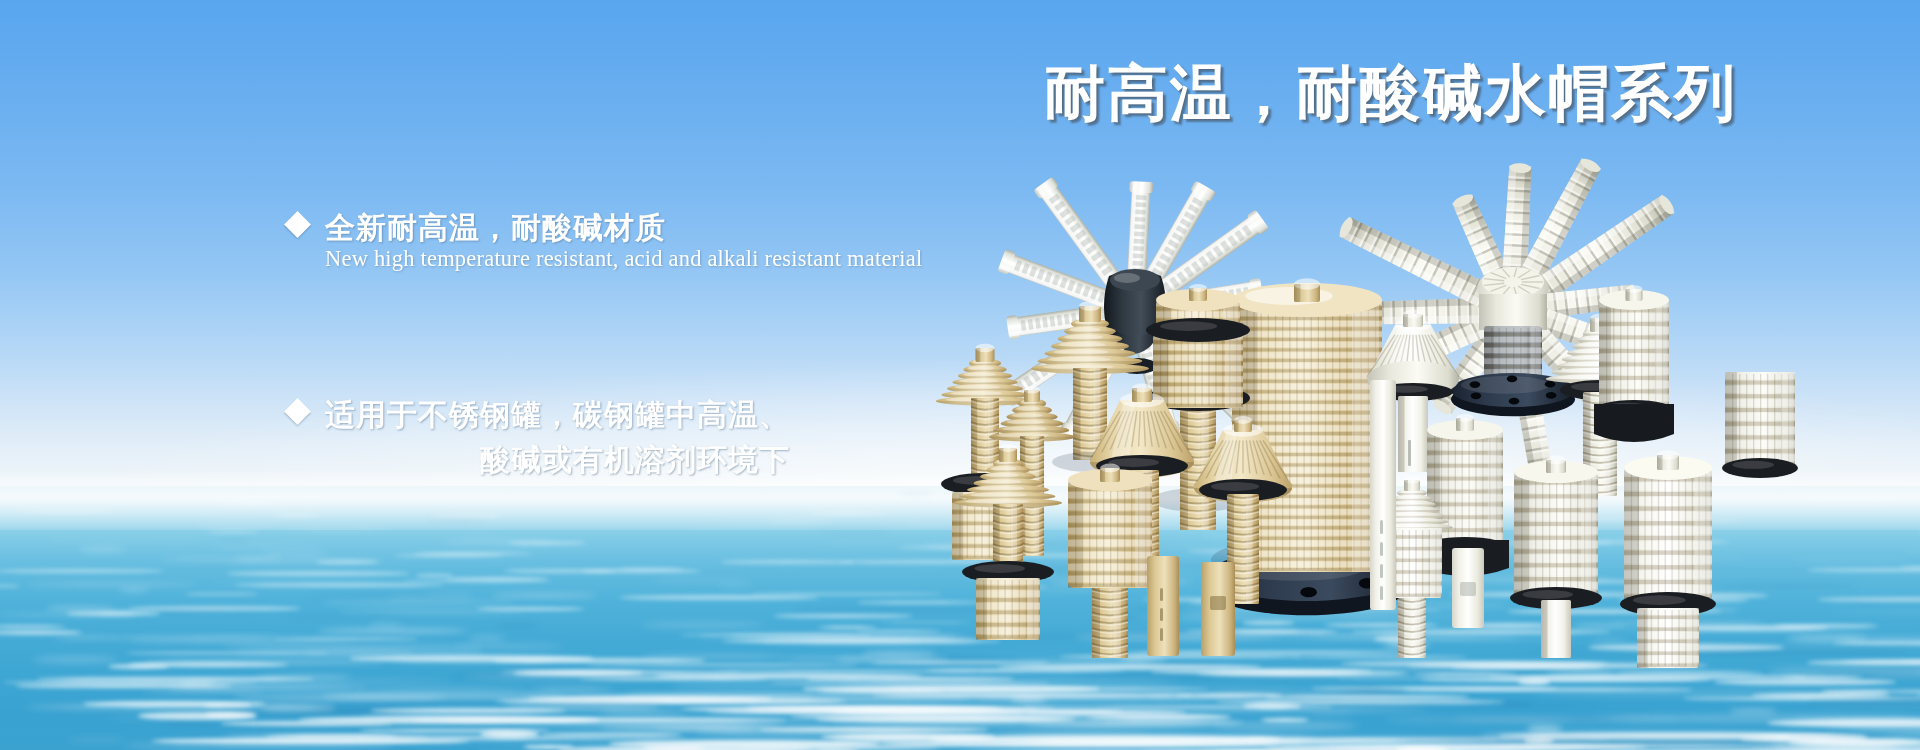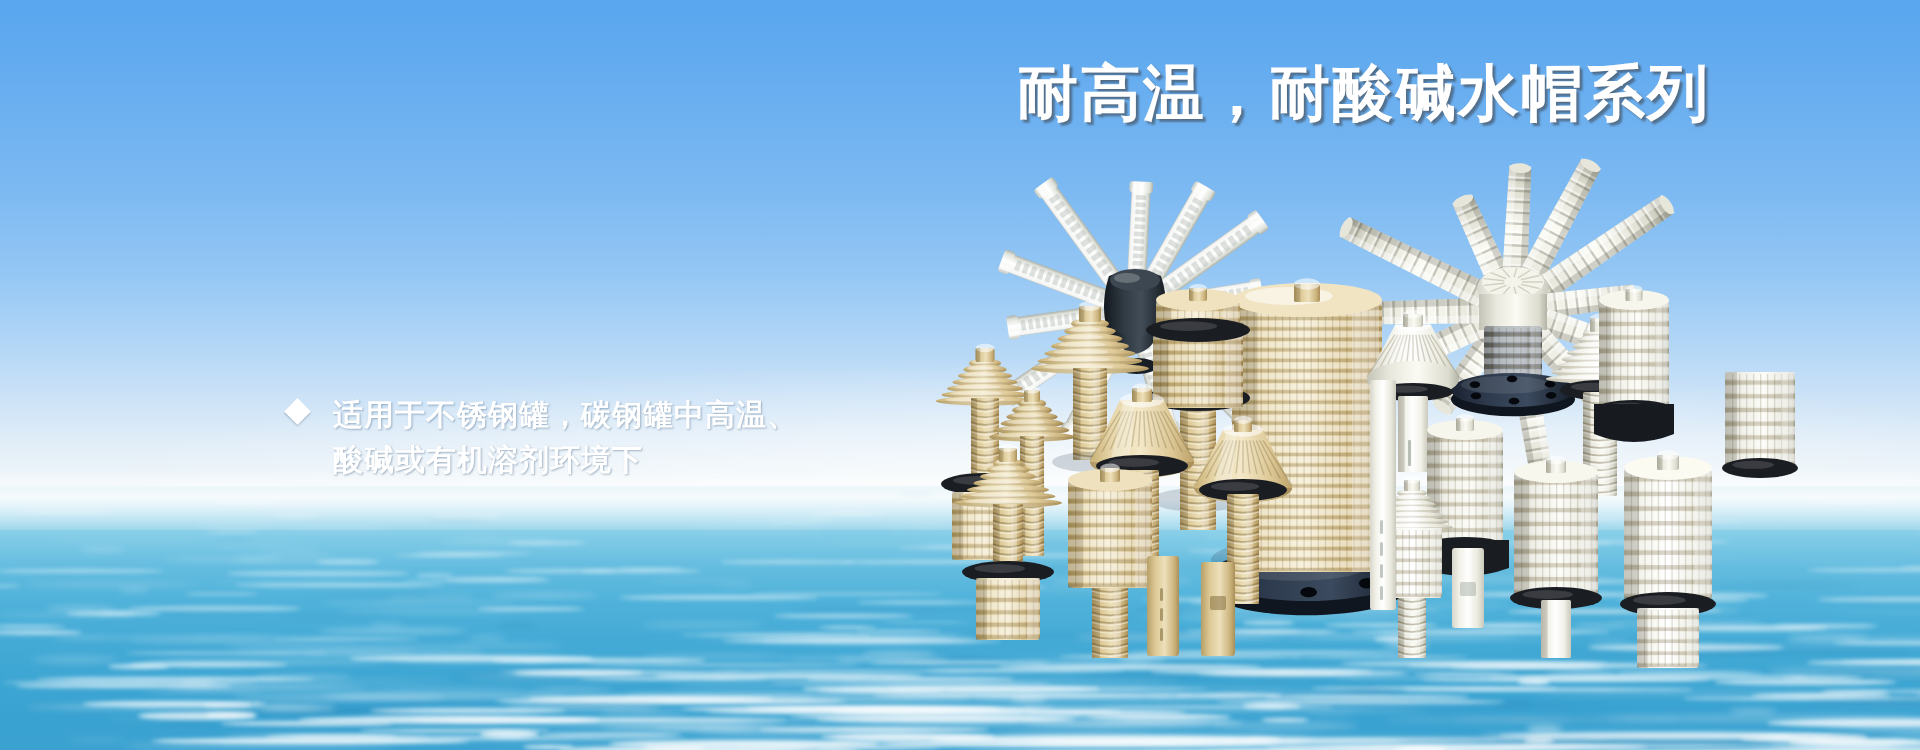--- a/index.html
+++ b/index.html
@@ -62,21 +62,21 @@
   .rip.soft{background:rgba(255,255,255,.45);filter:blur(3px);}
   .rip.faint{background:rgba(255,255,255,.28);filter:blur(3.5px);}
   .rip.dark{background:rgba(30,120,170,.25);filter:blur(3px);}
   .horizon-glow{
     position:absolute;left:0;top:470px;width:1920px;height:60px;
     background:linear-gradient(to bottom,rgba(255,255,255,0) 0%,rgba(255,255,255,.85) 45%,rgba(255,255,255,.15) 100%);
   }
 
   
   .title{
-    position:absolute;left:1017px;top:58px;
+    position:absolute;left:1044px;top:58px;
     font-size:61px;line-height:70px;letter-spacing:2px;
     font-weight:bold;color:#ffffff;
     text-shadow:3px 3px 2px rgba(60,70,80,.55), 1px 1px 0 rgba(120,130,140,.4);
     white-space:nowrap;
   }
 
   .bullet-block{position:absolute;}
   .b1{left:288px;top:205px;}
   .b2{left:288px;top:392px;}
 
@@ -94,21 +94,21 @@
   }
   .bul-en{
     font-family:"Liberation Serif","DejaVu Serif",serif;
     font-size:22.5px;line-height:26px;color:#ffffff;
     letter-spacing:.2px;white-space:pre-line;
     text-shadow:1px 1px 2px rgba(70,100,130,.35);
   }
   .b1 .bul-en{margin-left:37px;margin-top:-4px;}
   .b2 .bul-en{margin-left:0px;margin-top:-2px;}
   .b2 .bul-cn{margin-bottom:0px;}
-  .b2-text{margin-left:8px;}
+  .b2-text{margin-left:0;text-align:right;}
 
   
   #products{position:absolute;left:0;top:0;width:1920px;height:750px;}
   #products svg{position:absolute;left:0;top:0;}
 </style>
 </head>
 <body>
 
 <div id="banner">
 
@@ -2407,20 +2407,27 @@
             <rect x="1781" y="372" width="12.6" height="96" fill="rgba(255,255,255,0.30)"></rect>
           </g>
           <ellipse cx="1760" cy="468" rx="38" ry="10" fill="#1a1d22"></ellipse>
           <ellipse cx="1753.16" cy="464.8" rx="20.900000000000002" ry="4" fill="rgba(255,255,255,0.14)"></ellipse>
         </g>
     </svg>
   </div>
 
   <div class="title">耐高温，耐酸碱水帽系列</div>
 
+  <div class="bullet-block b1">
+    <div class="bullet-row">
+      <div class="diamond"></div>
+      <div class="bul-cn">全新耐高温，耐酸碱材质</div>
+    </div>
+    <div class="bul-en">New high temperature resistant, acid and alkali resistant material</div>
+  </div>
 
   <div class="bullet-block b2">
     <div class="bullet-row">
       <div class="diamond"></div>
       <div class="b2-text">
         <div class="bul-cn">适用于不锈钢罐，碳钢罐中高温、
 酸碱或有机溶剂环境下</div>
       </div>
     </div>
   </div>

